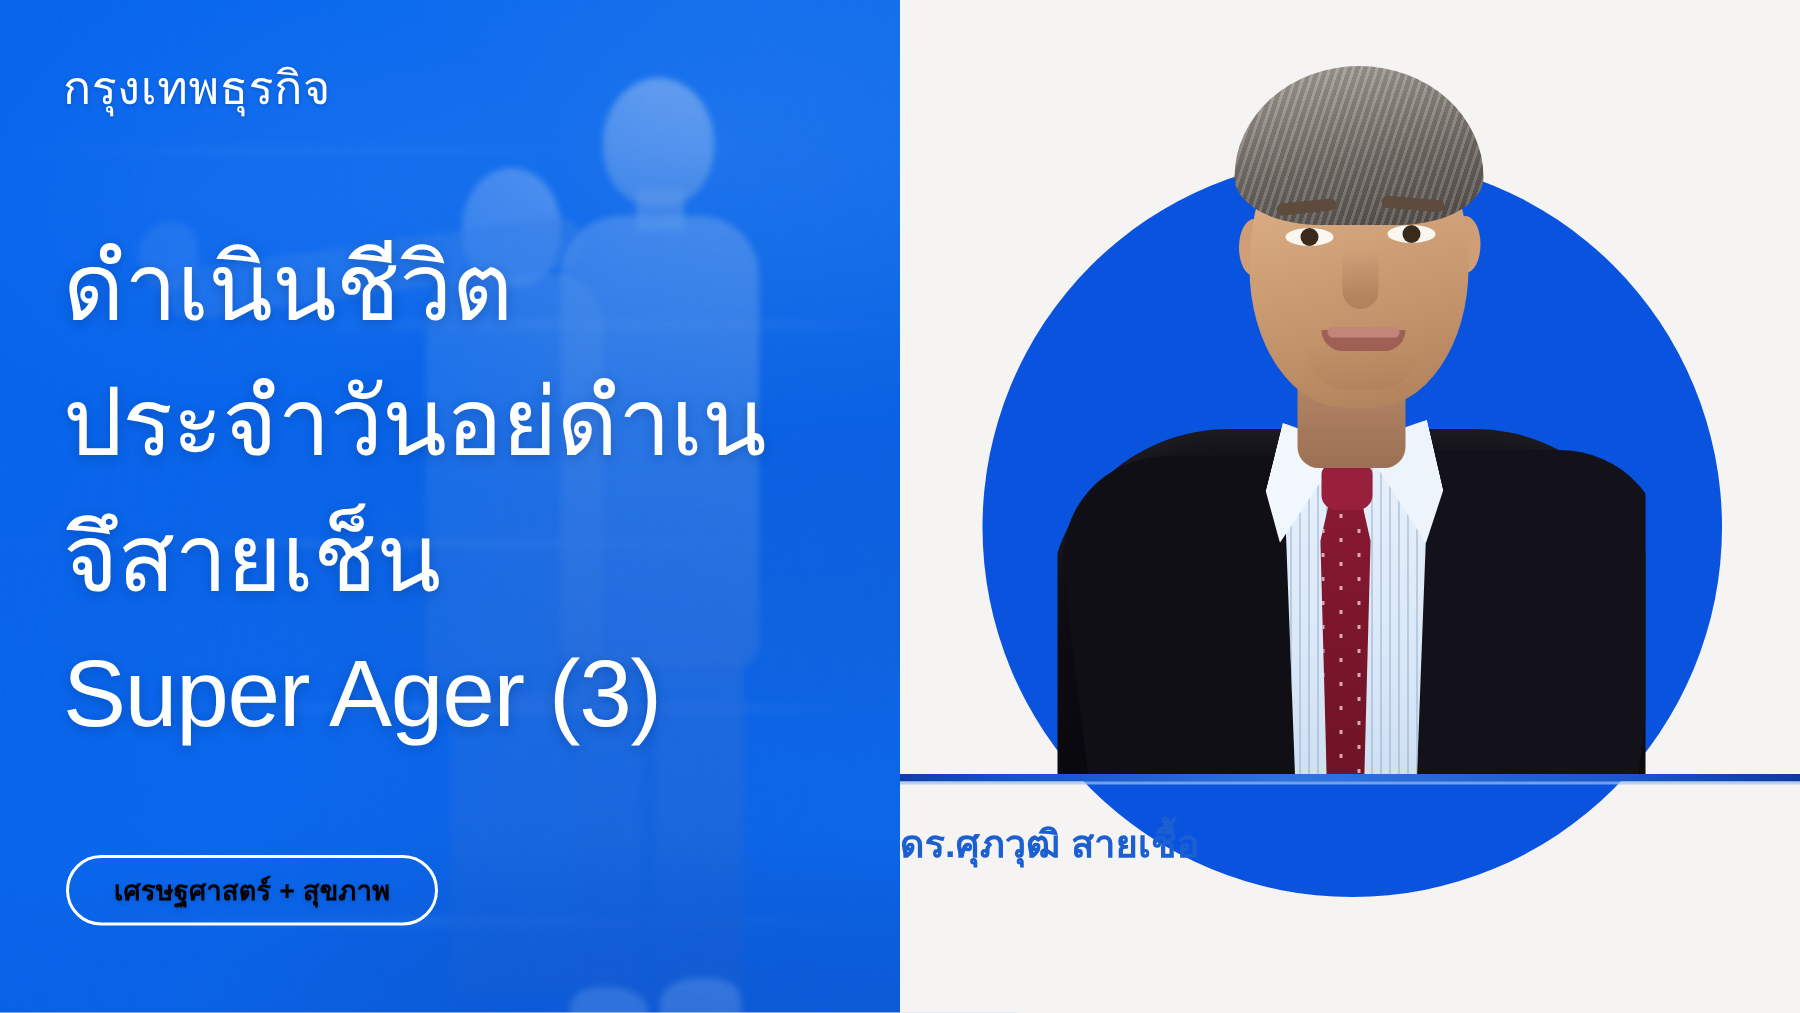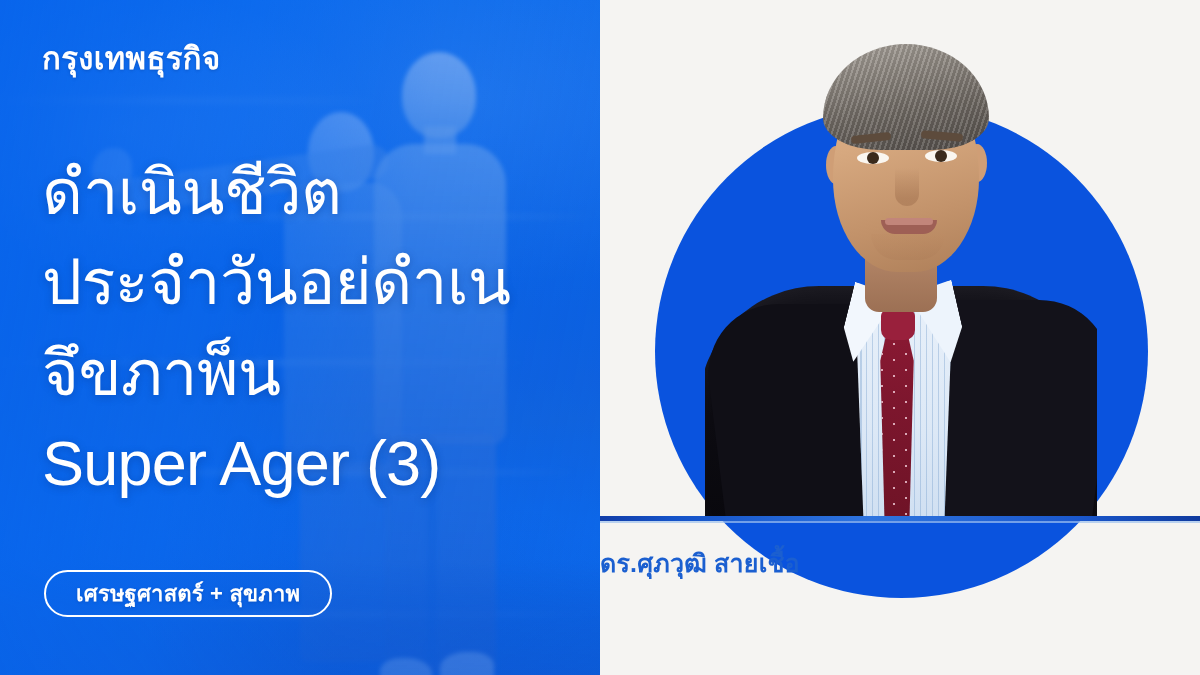--- a/index.html
+++ b/index.html
@@ -118,40 +118,40 @@
 
   .left-overlay{
     position:absolute; inset:0;
     background:linear-gradient(100deg, rgba(8,100,235,.92) 0%, rgba(10,102,236,.70) 36%, rgba(12,96,228,.42) 62%, rgba(14,92,222,.30) 100%);
   }
 
   .left-content{ position:absolute; inset:0; }
 
   #brand{
     position:absolute; left:42px; top:42px;
-    color:#ffffff; font-size:31px; font-weight:700;
+    color:#ffffff; font-size:31px; font-weight:400;
     letter-spacing:.4px; line-height:1.1;
     text-shadow:0 1px 3px rgba(0,40,110,.30);
   }
 
   #headline{ position:absolute; left:42px; top:160px; width:540px; }
   .hl{
     color:#ffffff; font-weight:400; line-height:1.02;
     text-shadow:0 2px 8px rgba(0,35,100,.30);
     white-space:nowrap;
   }
   .hl.thai{ font-size:63px; margin-bottom:26px; letter-spacing:-.5px; }
   .hl.latin{ font-size:63px; letter-spacing:-.8px; margin-top:6px; }
 
   #badge{
     position:absolute; left:44px; top:570px;
     display:inline-flex; align-items:center; justify-content:center;
     height:47px; padding:0 30px;
     border:2.5px solid #ffffff; border-radius:24px;
-    color:#ffffff; font-size:22px; font-weight:700;
+    color:#000000; font-size:18px; font-weight:700;
     letter-spacing:.2px; white-space:nowrap;
     text-shadow:0 1px 3px rgba(0,40,110,.25);
   }
 
   
   #right-panel{
     position:absolute; left:600px; top:0; width:600px; height:675px;
     background:#F5F4F2; overflow:hidden;
   }
   #circle{
@@ -308,21 +308,21 @@
     <div class="bg-ground"></div>
     <div class="left-overlay"></div>
 
     <div class="left-content">
 
       <div id="brand">กรุงเทพธุรกิจ</div>
 
       <div id="headline">
         <div class="hl thai">ดำเนินชีวิต</div>
         <div class="hl thai">ประจำวันอย่ดำเน</div>
-        <div class="hl thai">จึขภาพ็น</div>
+        <div class="hl thai">จึสายเช็น</div>
         <div class="hl latin">Super Ager (3)</div>
       </div>
 
       <div id="badge">เศรษฐศาสตร์ + สุขภาพ</div>
 
     </div>
   </div>
 
   <div id="right-panel">
 

